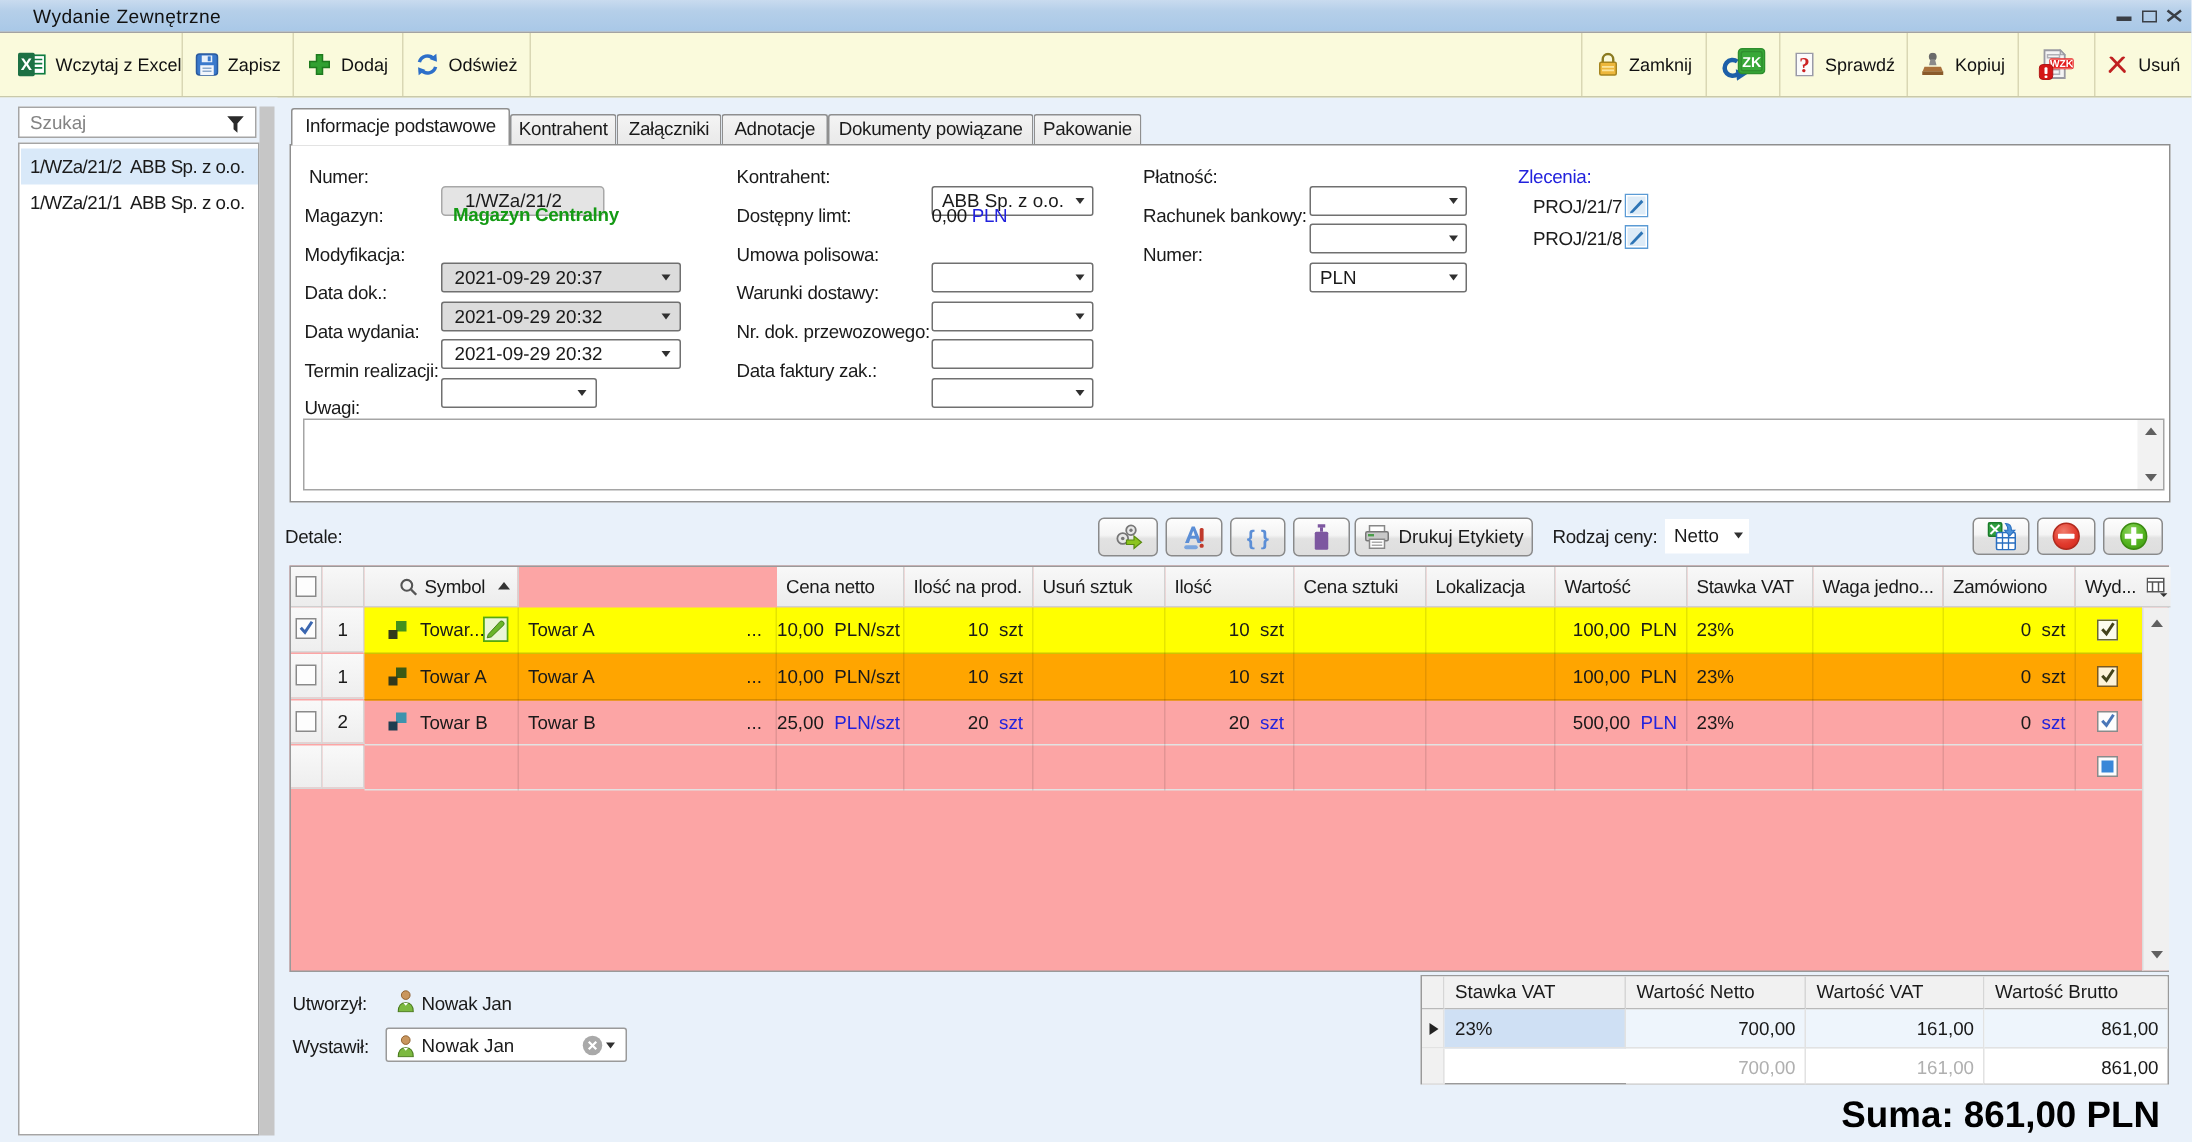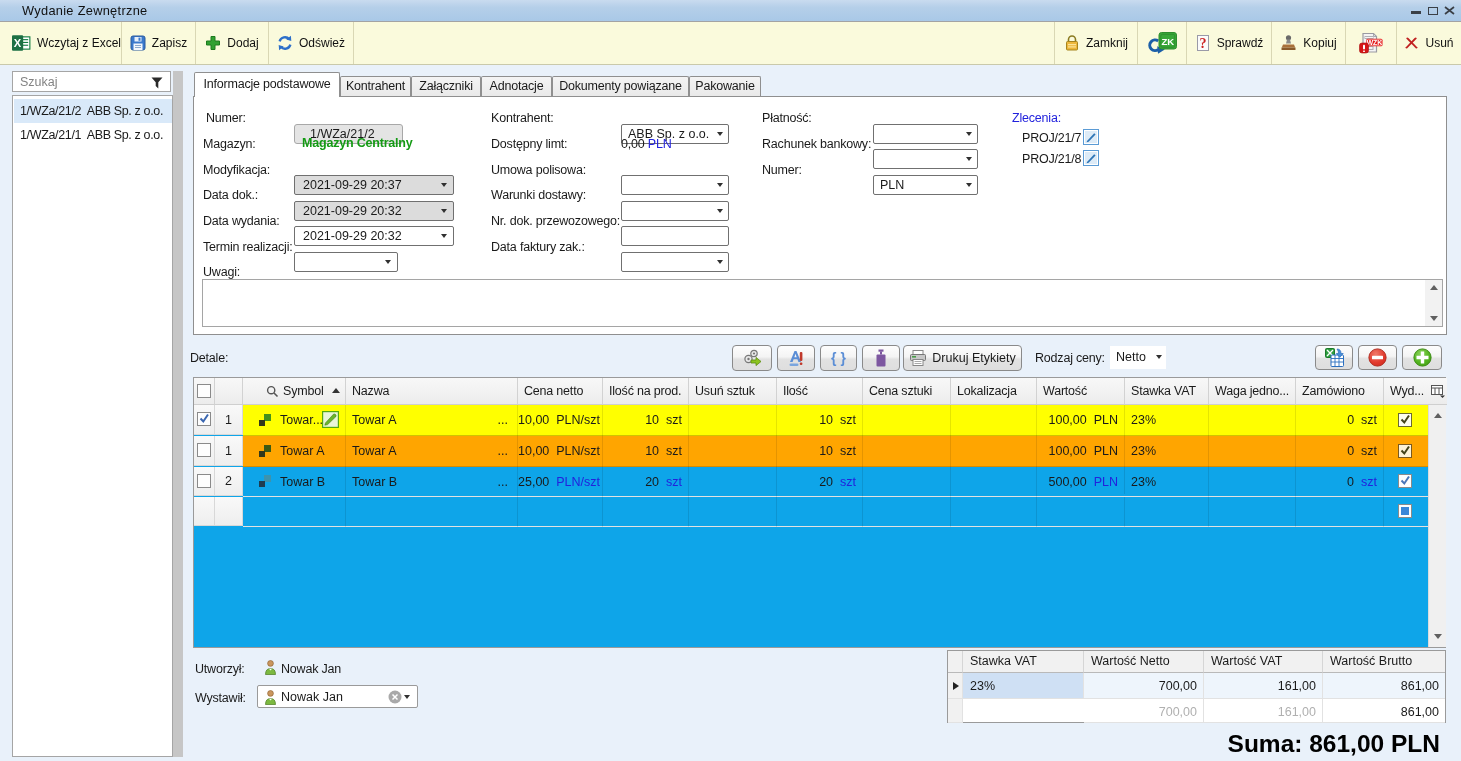--- a/index.html
+++ b/index.html
@@ -35,21 +35,21 @@
 .lbl { position:absolute; font-size:12.5px; letter-spacing:-0.2px; white-space:nowrap; }
 .inp { position:absolute; background:#fff; border:1px solid #707070; border-radius:2px; font-size:12.5px; padding-left:6px; line-height:18px; white-space:nowrap;margin-top:16px; }
 .gray { background:#dcdcdc; }
 .ddarrow { position:absolute; width:0; height:0; border-left:3.5px solid transparent; border-right:3.5px solid transparent; border-top:4.5px solid #303030; }
 .blue { color:#2222dd; }
 
 
 .dbtn { position:absolute; background:linear-gradient(to bottom,#fdfdfd 0%,#f4f4f4 45%,#e2e2e2 55%,#dedede 100%); border:1px solid #8a8a8a; border-radius:4px; display:flex; align-items:center; justify-content:center; gap:5px; font-size:12.5px; }
 
 
-#grid { left:193px; top:377px; width:1253px; height:271px; background:#0ea5e9; border:1px solid #9a9a9a; }
+#grid { left:193px; top:377px; width:1253px; height:271px; background:#fca5a5; border:1px solid #9a9a9a; }
 .ghc { position:absolute; top:0; height:26px; border-bottom:1px solid #cfcfcf; }
 .rowhdr { position:absolute; background:linear-gradient(to bottom,#f9f9f9,#eeeeee); border-right:1px solid #d8d8d8; border-bottom:1px solid #d8d8d8; }
 .sym-ic { position:absolute; width:15px; height:14px; }
 .sym-ic i { position:absolute; width:7px; height:7px; }
 .gh { position:absolute; top:0; height:27px; background:linear-gradient(to bottom,#f8f8f8,#ececec); border-right:1px solid #d2d2d2; font-size:12.5px; letter-spacing:-0.2px; line-height:26px; padding-left:6px; white-space:nowrap; overflow:hidden; }
 .gc { position:absolute; height:30px; line-height:30px; border-right:1px solid rgba(0,0,0,0.10); font-size:12.5px; white-space:nowrap; overflow:hidden; }
 .rt { text-align:right; padding-right:6px; }
 .cb { position:absolute; width:14px; height:14px; background:#fdfdfd; border:1px solid #8a8a8a; display:block; }
 .cb svg { display:block; margin:0 0 0 0; }
 
@@ -345,21 +345,20 @@
     </div>
   <div class="gh ghc" style="left:21px;width:28px;"></div>
   <div class="gh ghc" style="left:49px;width:103px;">
     <svg class="abs" style="left:23px;top:7px;" width="13" height="13" viewBox="0 0 13 13">
         <circle cx="5.2" cy="5.2" r="3.6" fill="none" stroke="#555" stroke-width="1.4"></circle>
         <line x1="8" y1="8" x2="11.5" y2="11.5" stroke="#555" stroke-width="1.6"></line>
       </svg>
     <span style="margin-left:34px;">Symbol</span>
     <span class="abs" style="left:89px;top:10px;width:0;height:0;border-left:4.5px solid transparent;border-right:4.5px solid transparent;border-bottom:5.5px solid #333;"></span>
   </div>
-  <div class="gh ghc" style="left:152px;width:172px;">Nazwa</div>
   <div class="gh ghc" style="left:324px;width:85px;">Cena netto</div>
   <div class="gh ghc" style="left:409px;width:86px;">Ilość na prod.</div>
   <div class="gh ghc" style="left:495px;width:88px;">Usuń sztuk</div>
   <div class="gh ghc" style="left:583px;width:86px;">Ilość</div>
   <div class="gh ghc" style="left:669px;width:88px;">Cena sztuki</div>
   <div class="gh ghc" style="left:757px;width:86px;">Lokalizacja</div>
   <div class="gh ghc" style="left:843px;width:88px;">Wartość</div>
   <div class="gh ghc" style="left:931px;width:84px;">Stawka VAT</div>
   <div class="gh ghc" style="left:1015px;width:87px;">Waga jedno...</div>
   <div class="gh ghc" style="left:1102px;width:88px;">Zamówiono</div>

